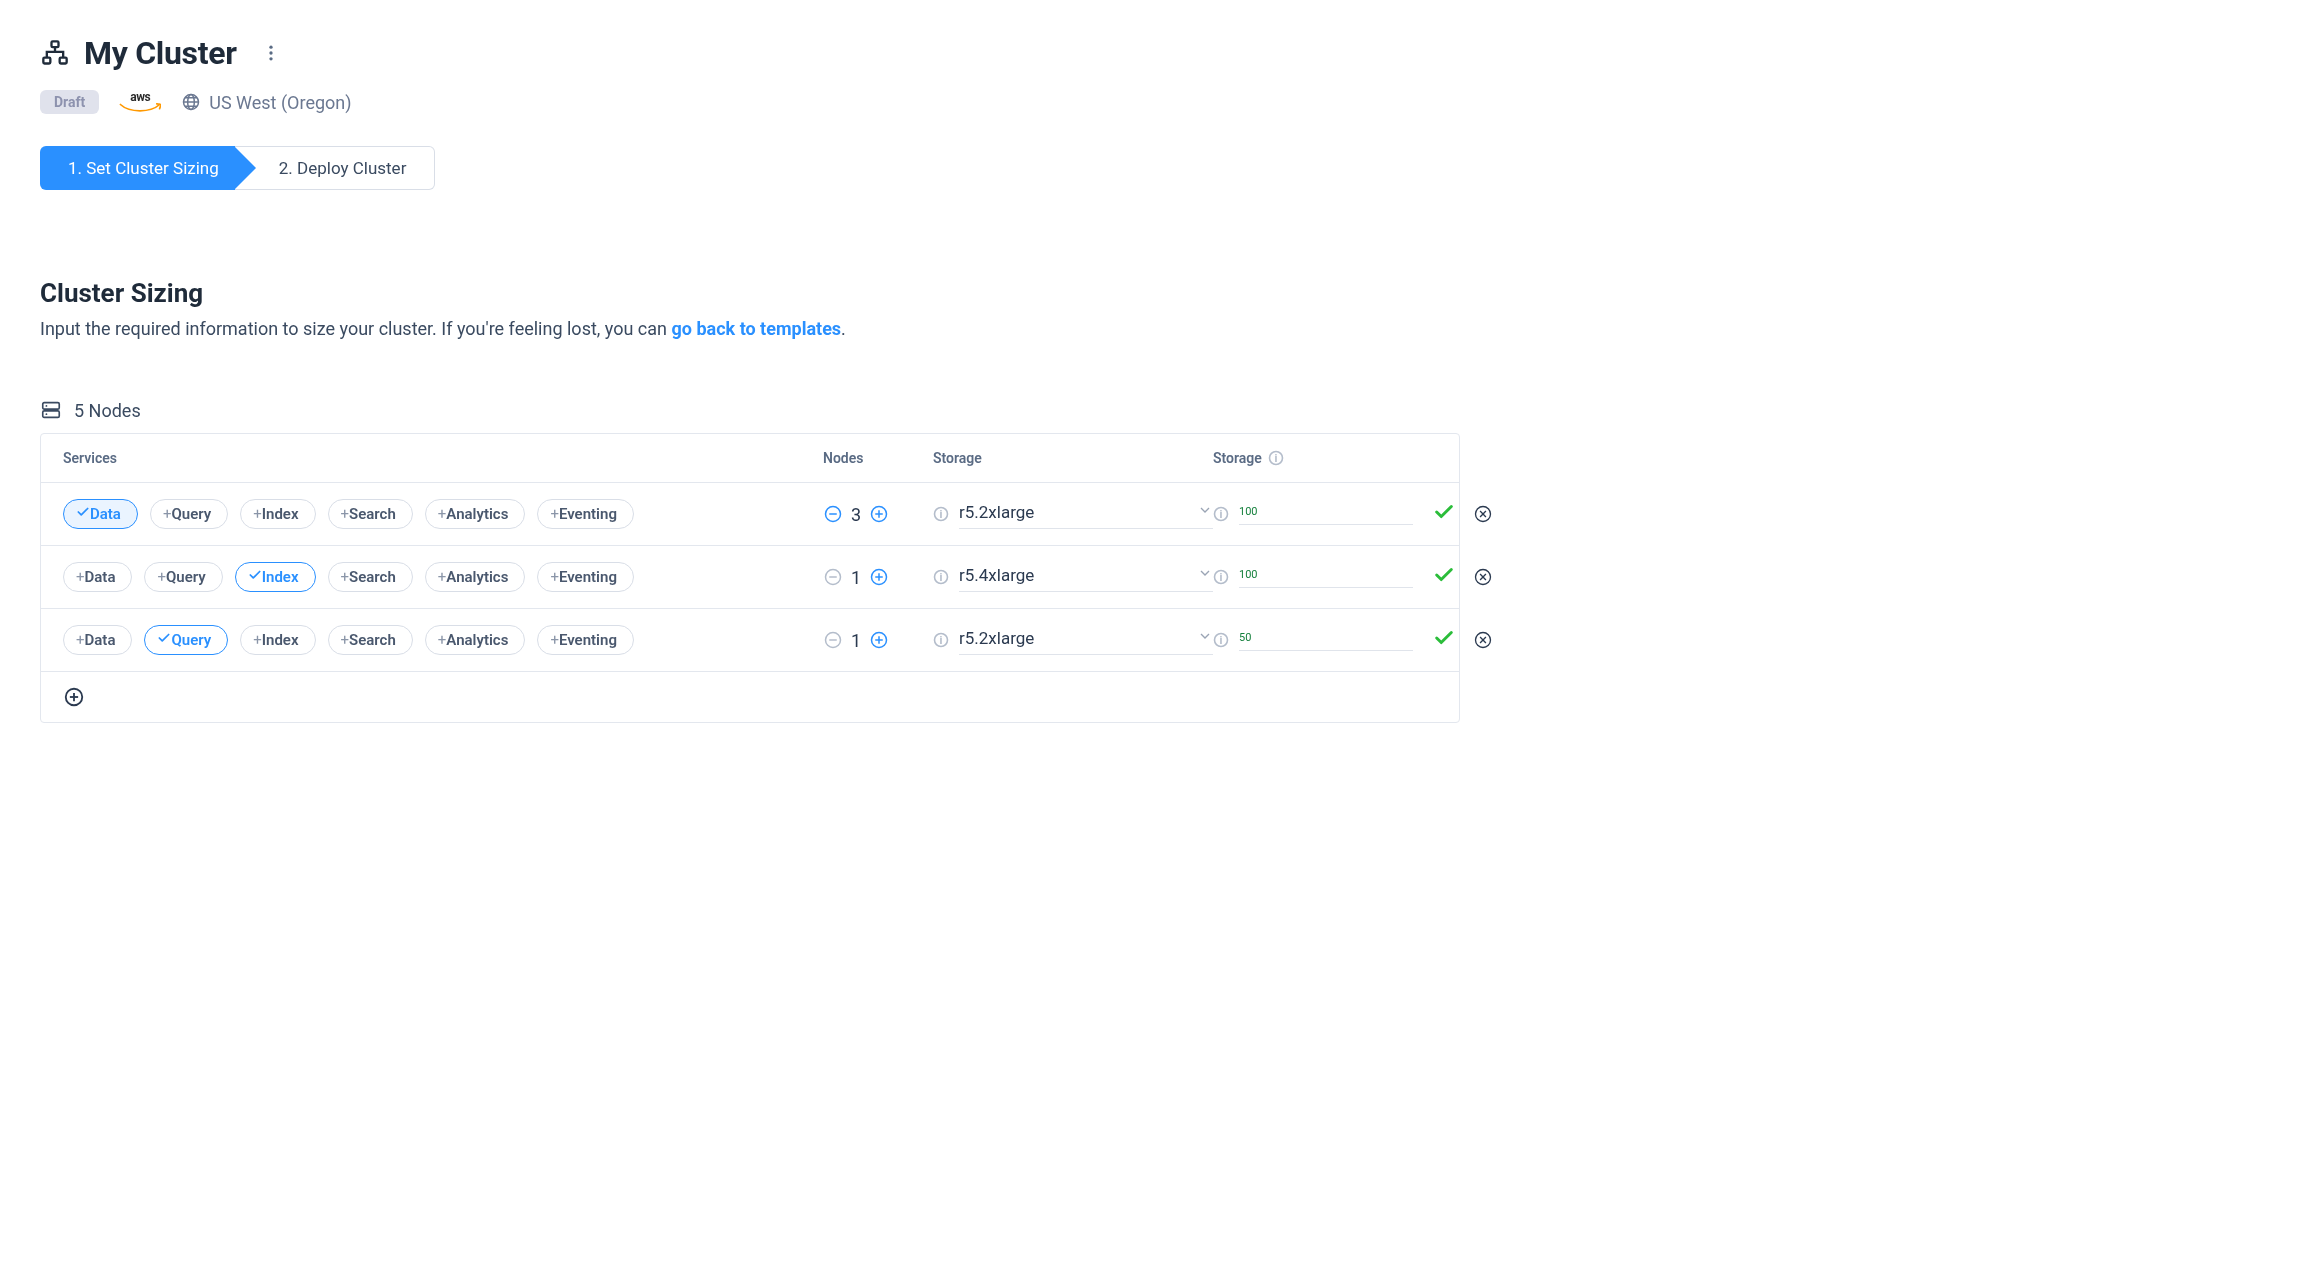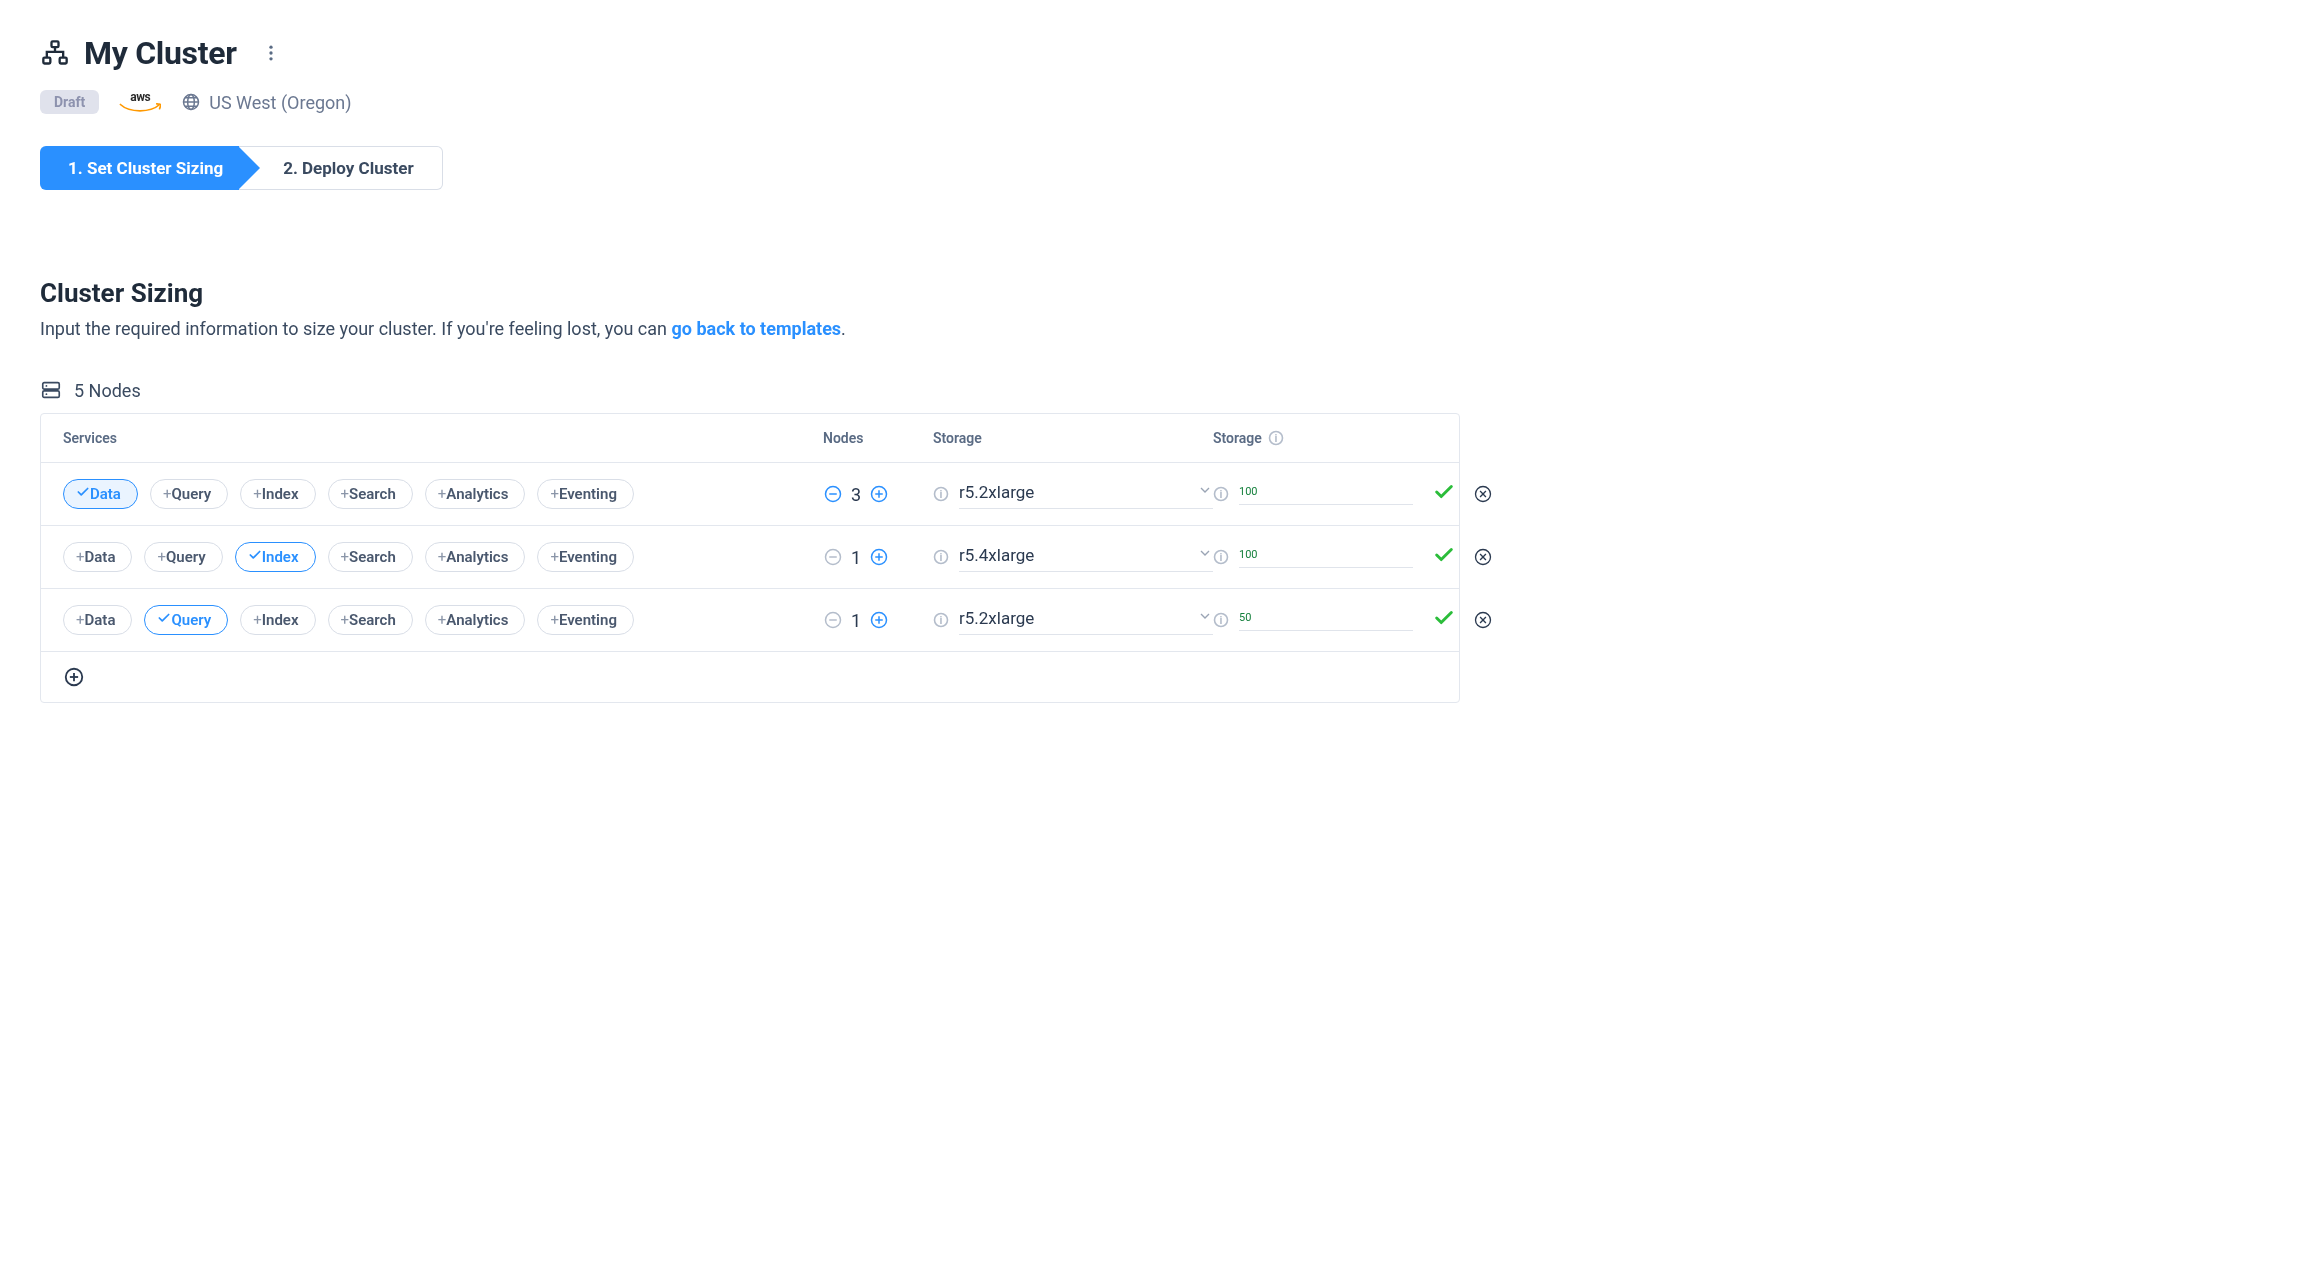--- a/index.html
+++ b/index.html
@@ -33,42 +33,42 @@
     border-radius: 6px;
   }
   .aws-logo { display:flex; flex-direction:column; align-items:center; line-height:1; }
   .aws-text { font-weight: 700; font-size: 12px; color:#2b2b2b; letter-spacing:-0.5px;}
   .aws-smile { width: 42px; height: 10px; }
   .region { display:flex; align-items:center; gap:8px; color:#6b7891; font-size:18px;}
   .globe-icon { width:20px; height:20px; }
 
   
   .stepper { display:flex; margin-top: 32px; }
-  .step { position: relative; height: 44px; display:flex; align-items:center; padding: 0 28px; font-size: 17px; font-weight:700; }
+  .step { position: relative; height: 44px; display:flex; align-items:center; padding: 0 28px; font-size: 17px; font-weight:400; }
   .step.active {
     background: #2a90ff; color:#fff; border-radius: 6px 0 0 6px;
     padding-right: 16px;
   }
   .step.active::after{
     content:''; position:absolute; right:-21px; top:0; width:0;height:0;
     border-top: 22px solid transparent; border-bottom: 22px solid transparent; border-left:22px solid #2a90ff;
     z-index:2;
   }
   .step.inactive {
     background:#fff; color:#3a4a60; border:1px solid #d9dee7; border-left:none;
     border-radius: 0 6px 6px 0; padding-left: 44px;
   }
 
   
   .section-title { font-size: 26px; font-weight:700; margin-top: 88px; color:#1f2b3a;}
   .section-sub { font-size: 18px; color:#3a4a60; margin-top: 10px; }
   .section-sub a { color:#2a90ff; font-weight:700; text-decoration:none; }
 
   
-  .nodes-summary { display:flex; align-items:center; gap:12px; margin-top: 40px; font-size:18px; color:#3a4a60;}
+  .nodes-summary { display:flex; align-items:center; gap:12px; margin-top: 60px; font-size:18px; color:#3a4a60;}
   .server-icon { width:22px; height:22px; }
 
   
   .sizing-table { border:1px solid #e3e7ee; border-radius:4px; margin-top: 12px; }
   .thead, .trow { display:grid; grid-template-columns: 760px 110px 280px 200px 80px; align-items:center; }
   .thead {
     padding: 16px 22px; font-size:14px; color:#5a6b84; font-weight:600;
     border-bottom:1px solid #e3e7ee;
   }
   .th { display:flex; align-items:center; gap:6px;}

